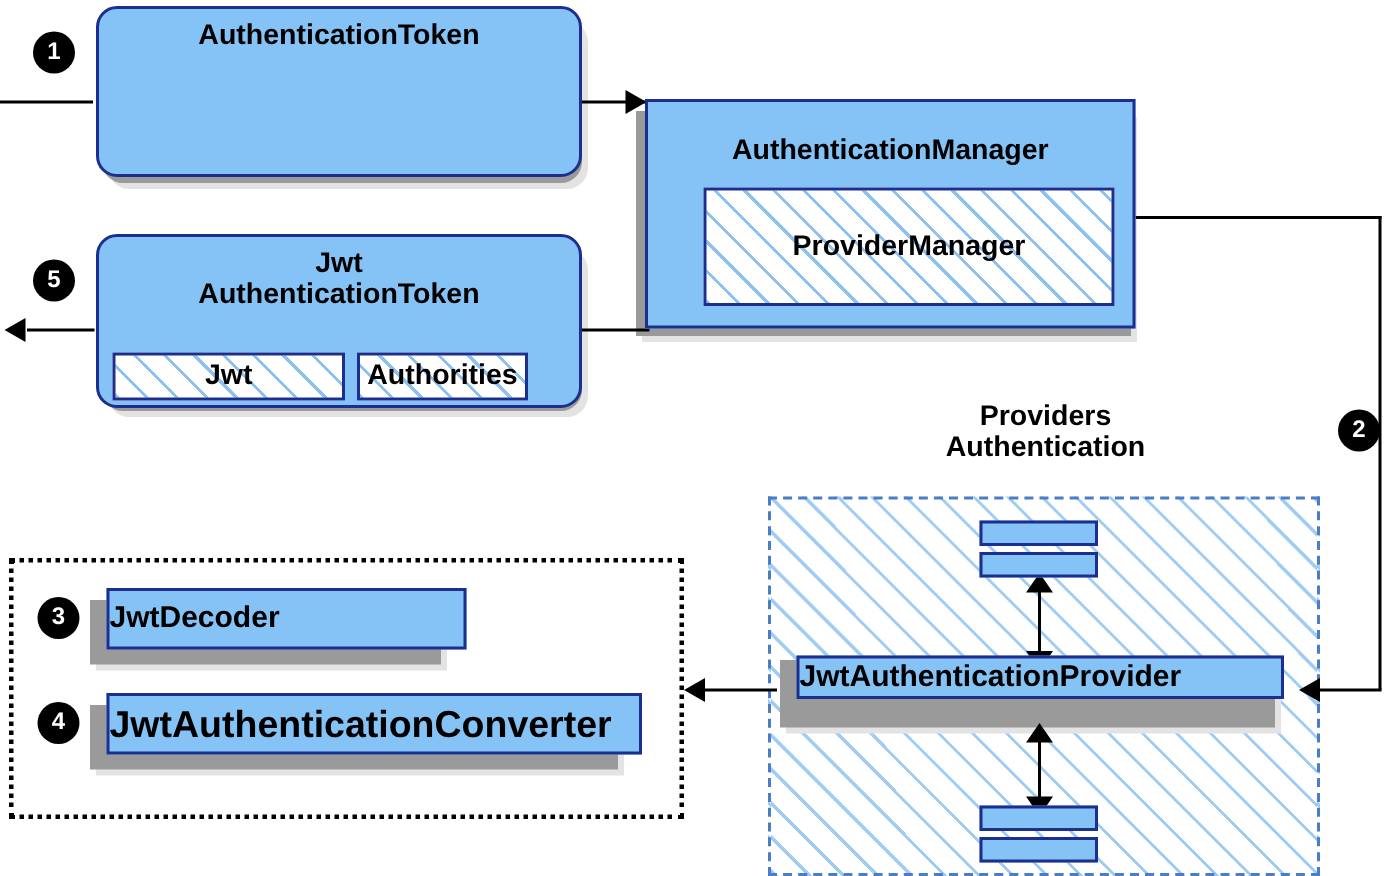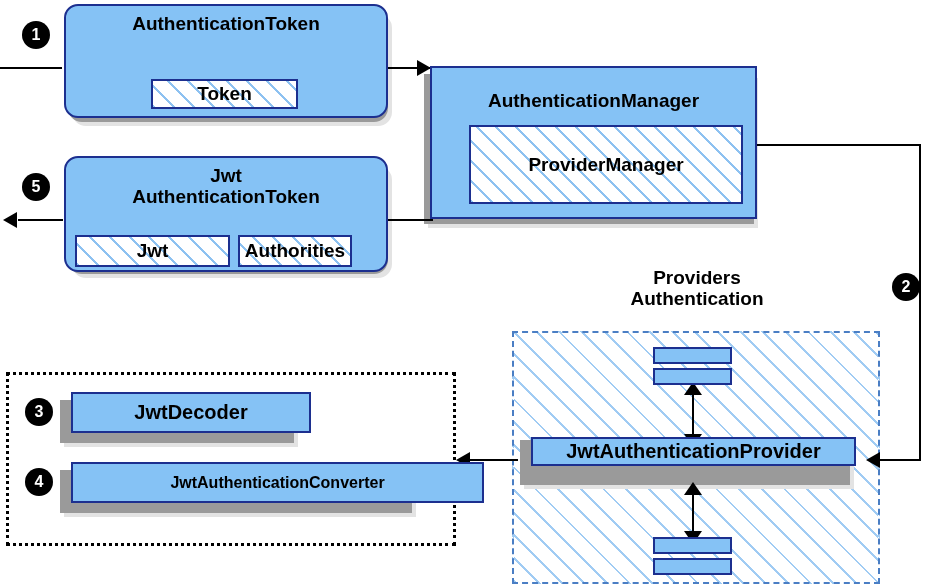--- a/index.html
+++ b/index.html
@@ -3,21 +3,21 @@
 <meta charset="utf-8">
 <style>
   html,body{margin:0;padding:0;background:#ffffff;}
   body{width:932px;height:584px;position:relative;overflow:hidden;
        font-family:"Liberation Sans","DejaVu Sans",sans-serif;}
   #stage{position:absolute;left:0;top:0;width:932px;height:584px;}
 
   
   .node{position:absolute;box-sizing:border-box;background:#85c2f5;
         border:2px solid #1c2f8f;color:#000;font-weight:bold;
-        display:flex;align-items:center;justify-content:center;
+        display:flex;align-items:center;
         text-align:center;line-height:1.12;z-index:5;}
   .node.round{border-radius:14px;}
   
   .shadow1,.shadow2{position:absolute;z-index:2;background:#9a9a9a;}
   .shadow2{background:#e3e3e3;z-index:1;}
   .shadow1.round,.shadow2.round{border-radius:14px;}
 
   
   .hatch{position:absolute;box-sizing:border-box;
          border:2px solid #1c2f8f;color:#000;font-weight:bold;
@@ -108,23 +108,20 @@
 
   <div class="bar" style="left:653px;top:537px;width:79px;height:17px;"></div>
   <div class="bar" style="left:653px;top:558px;width:79px;height:17px;"></div>
 
   <div class="shadow2 round" style="left:72px;top:14px;width:320px;height:112px;"></div>
   <div class="shadow1 round" style="left:68px;top:10px;width:320px;height:112px;"></div>
   <div class="node round" style="left:64px;top:4px;width:324px;height:114px;flex-direction:column;
               justify-content:flex-start;padding-top:7px;font-size:19px;">
     <div>AuthenticationToken</div>
   </div>
-  <div class="hatch" style="left:151px;top:79px;width:147px;height:30px;font-size:19px;">
-    <span>Token</span>
-  </div>
 
   <div class="shadow2 round" style="left:72px;top:166px;width:320px;height:112px;"></div>
   <div class="shadow1 round" style="left:68px;top:162px;width:320px;height:112px;"></div>
   <div class="node round" style="left:64px;top:156px;width:324px;height:116px;flex-direction:column;
               justify-content:flex-start;padding-top:7px;font-size:19px;">
     <div>Jwt</div>
     <div>AuthenticationToken</div>
   </div>
   <div class="hatch" style="left:75px;top:235px;width:155px;height:32px;font-size:19px;">
     <span>Jwt</span>
@@ -150,21 +147,21 @@
   </div>
 
   <div class="shadow2" style="left:64px;top:404px;width:234px;height:43px;"></div>
   <div class="shadow1" style="left:60px;top:400px;width:234px;height:43px;"></div>
   <div class="node" style="left:71px;top:392px;width:240px;height:41px;font-size:20px;">
     <span>JwtDecoder</span>
   </div>
 
   <div class="shadow2" style="left:64px;top:474px;width:352px;height:43px;"></div>
   <div class="shadow1" style="left:60px;top:470px;width:352px;height:43px;"></div>
-  <div class="node" style="left:71px;top:462px;width:413px;height:41px;font-size:16px;">
+  <div class="node" style="left:71px;top:462px;width:357px;height:41px;font-size:25px;">
     <span>JwtAuthenticationConverter</span>
   </div>
 
   <div class="badge" style="left:23px;top:22px;">
     <span>1</span>
   </div>
   <div class="badge" style="left:893px;top:274px;">
     <span>2</span>
   </div>
   <div class="badge" style="left:26px;top:399px;">

